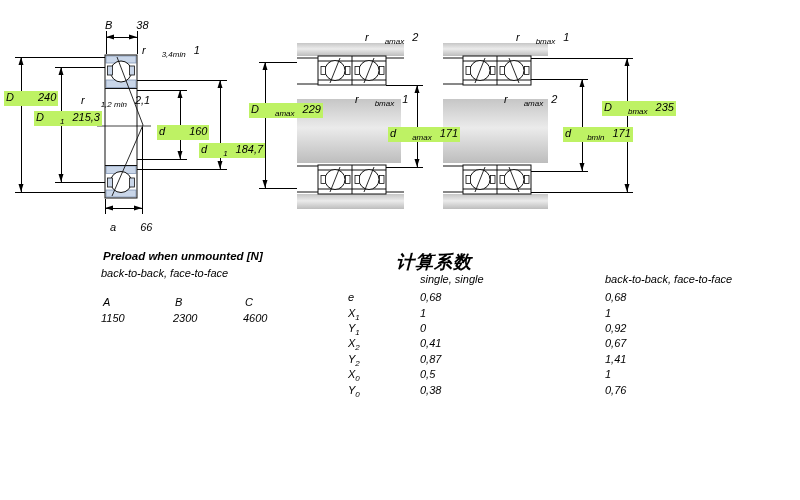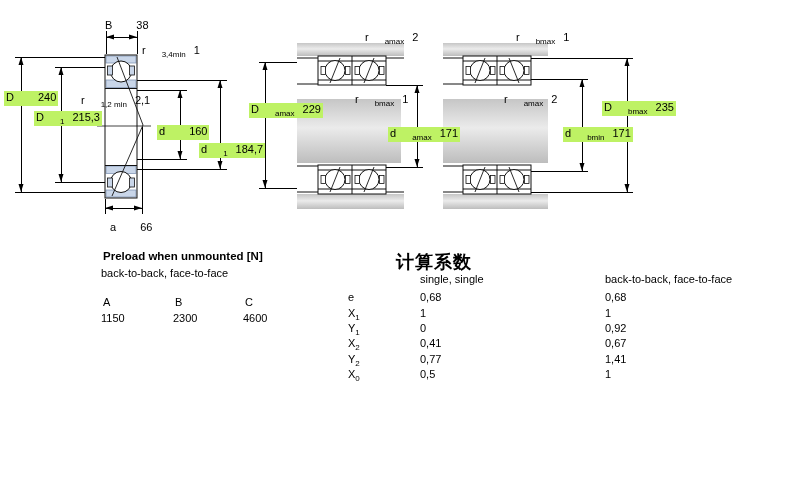--- a/index.html
+++ b/index.html
@@ -1,17 +1,17 @@
 <!DOCTYPE html>
 <html><head>
 <meta charset="utf-8">
 <style>
   html,body{margin:0;padding:0;background:#fff;}
   .canvas{position:relative;width:800px;height:492px;background:#fff;overflow:hidden;
-          font-family:"Liberation Sans","DejaVu Sans",sans-serif;color:#000;}
+          font-family:"Liberation Sans","DejaVu Sans",sans-serif;color:#000;font-style:italic;}
   svg{position:absolute;left:0;top:0;}
   .dlabel{position:absolute;font-size:11px;line-height:13px;white-space:nowrap;color:#000;}
   .dlabel sub{font-size:8px;line-height:8px;margin-left:16px;}
   .dval{margin-left:8px;}
   .bgw{background:#bef264;padding:0 2px;}
   .block{position:absolute;font-size:11px;}
   .abs{position:absolute;white-space:nowrap;}
   .bold{font-weight:bold;}
   .title-cn{font-weight:bold;font-size:18px;letter-spacing:1px;margin-left:44px;}
   .frow{position:absolute;height:15px;width:420px;}
@@ -220,23 +220,28 @@
         <span class="v1">0</span>
         <span class="v2">0,92</span>
       </div>
   <div class="frow" style="top:87px">
         <span class="sym"><span>X</span><sub>2</sub></span>
         <span class="v1">0,41</span>
         <span class="v2">0,67</span>
       </div>
   <div class="frow" style="top:103px">
         <span class="sym"><span>Y</span><sub>2</sub></span>
-        <span class="v1">0,77</span>
+        <span class="v1">0,87</span>
         <span class="v2">1,41</span>
       </div>
   <div class="frow" style="top:118px">
         <span class="sym"><span>X</span><sub>0</sub></span>
         <span class="v1">0,5</span>
         <span class="v2">1</span>
       </div>
+  <div class="frow" style="top:134px">
+        <span class="sym"><span>Y</span><sub>0</sub></span>
+        <span class="v1">0,38</span>
+        <span class="v2">0,76</span>
+      </div>
 </div>
 
 </div>
 
 </body></html>

